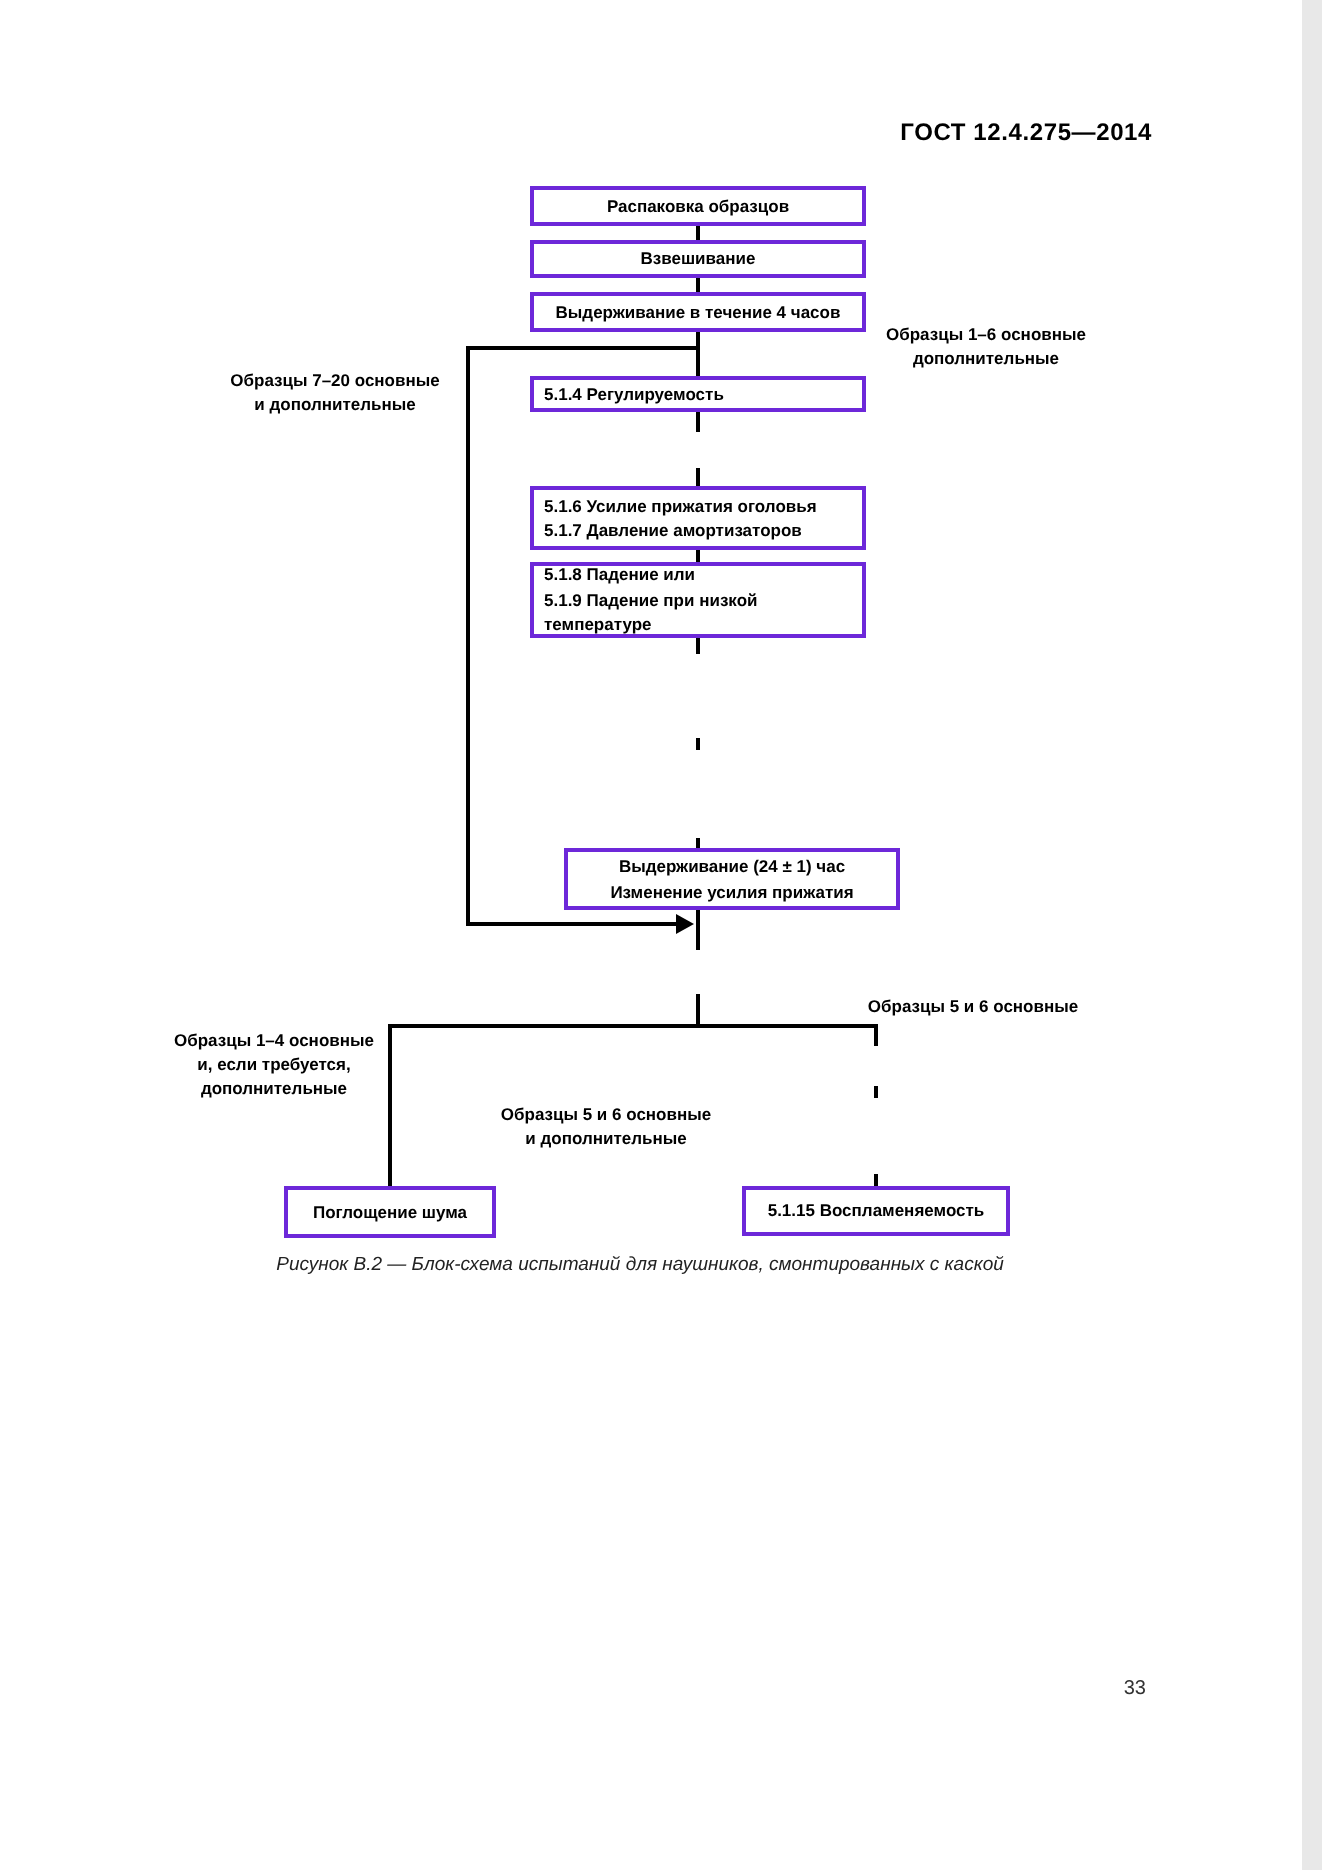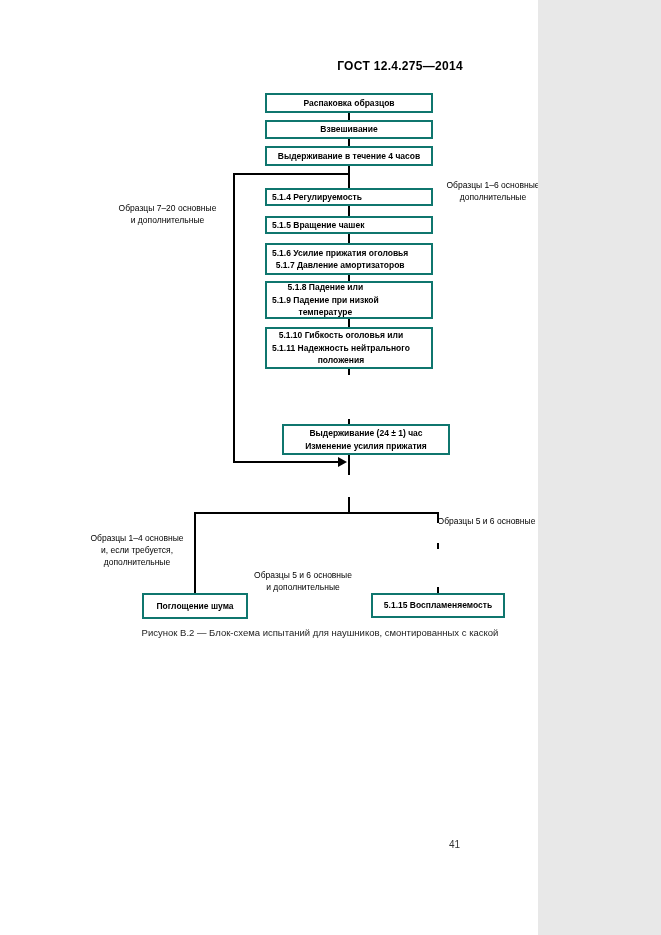--- a/index.html
+++ b/index.html
@@ -1,82 +1,77 @@
 <!DOCTYPE html>
 <html><head>
 <meta charset="utf-8">
 <style>
   html,body{margin:0;padding:0;background:#e8e8e8;}
   .page{
     position:relative;
-    width:538px;height:935px;
+    width:651px;height:935px;
     background:#ffffff;
     font-family:"Liberation Sans", sans-serif;
     color:#000;
     overflow:hidden;
   }
   .hdr{
     position:absolute;top:59px;right:75px;
     font-size:12px;font-weight:bold;letter-spacing:.3px;
   }
   .pagenum{
     position:absolute;top:839px;right:78px;
     font-size:10px;color:#333;
   }
   .caption{
     position:absolute;top:627px;left:0;width:640px;
-    text-align:center;font-size:9.5px;color:#222;
+    text-align:center;font-size:9.5px;color:#222;font-style:italic;
   }
   .box{
     position:absolute;
     box-sizing:border-box;
-    border:2px solid #0f766e;
+    border:2px solid #6d28d9;
     background:#fff;
     font-size:8.5px;font-weight:bold;line-height:12.5px;
     white-space:pre-line;
     display:flex;align-items:center;
     z-index:2;
   }
   .box.center{justify-content:center;text-align:center;}
-  .box.left{justify-content:flex-start;text-align:center;padding-left:5px;padding-right:2px;}
+  .box.left{justify-content:flex-start;text-align:left;padding-left:5px;padding-right:2px;}
   .flowlabel{
     position:absolute;
-    font-size:8.5px;font-weight:normal;line-height:12px;
+    font-size:8.5px;font-weight:bold;line-height:12px;
     text-align:center;white-space:pre-line;
     z-index:2;
-    margin-top:18px;
   }
   .line{position:absolute;background:#000;z-index:1;}
   .arrowhead{
     position:absolute;width:0;height:0;z-index:2;
     border-top:5px solid transparent;
     border-bottom:5px solid transparent;
     border-left:9px solid #000;
   }
 </style>
 </head>
 <body>
 
 <div class="page">
 
   <div class="hdr">ГОСТ 12.4.275—2014</div>
 
   <div class="box center" style="left:265px;top:93px;width:168px;height:20px">Распаковка образцов</div>
   <div class="box center" style="left:265px;top:120px;width:168px;height:19px">Взвешивание</div>
   <div class="box center" style="left:265px;top:146px;width:168px;height:20px">Выдерживание в течение 4 часов</div>
   <div class="box left" style="left:265px;top:188px;width:168px;height:18px">5.1.4 Регулируемость</div>
-  <div class="box left" style="left:265px;top:216px;width:168px;height:18px">5.1.5 Вращение чашек</div>
   <div class="box left" style="left:265px;top:243px;width:168px;height:32px">5.1.6 Усилие прижатия оголовья
 5.1.7 Давление амортизаторов</div>
   <div class="box left" style="left:265px;top:281px;width:168px;height:38px">5.1.8 Падение или
 5.1.9 Падение при низкой
 температуре</div>
-  <div class="box left" style="left:265px;top:327px;width:168px;height:42px">5.1.10 Гибкость оголовья или
-5.1.11 Надежность нейтрального
-положения</div>
   <div class="box center" style="left:282px;top:424px;width:168px;height:31px">Выдерживание (24 ± 1) час
 Изменение усилия прижатия</div>
 
   <div class="box center" style="left:142px;top:593px;width:106px;height:26px">Поглощение шума</div>
 
   <div class="box center" style="left:371px;top:593px;width:134px;height:25px">5.1.15 Воспламеняемость</div>
 
   <div class="flowlabel" style="left:95px;top:184px;width:145px">Образцы 7–20 основные
 и дополнительные</div>
   <div class="flowlabel" style="left:437px;top:161px;width:112px">Образцы 1–6 основные
@@ -105,15 +100,15 @@
   <div class="line" style="left:233px;top:461px;width:106px;height:2px"></div>
   <div class="arrowhead" style="left:338px;top:457px"></div>
 
   <div class="line" style="left:194px;top:512px;width:245px;height:2px"></div>
   <div class="line" style="left:194px;top:512px;width:2px;height:81px"></div>
   <div class="line" style="left:437px;top:512px;width:2px;height:11px"></div>
   <div class="line" style="left:437px;top:543px;width:2px;height:6px"></div>
   <div class="line" style="left:437px;top:587px;width:2px;height:6px"></div>
 
   <div class="caption">Рисунок В.2 — Блок-схема испытаний для наушников, смонтированных с каской</div>
-  <div class="pagenum">41</div>
+  <div class="pagenum">33</div>
 
 </div>
 
 </body></html>

